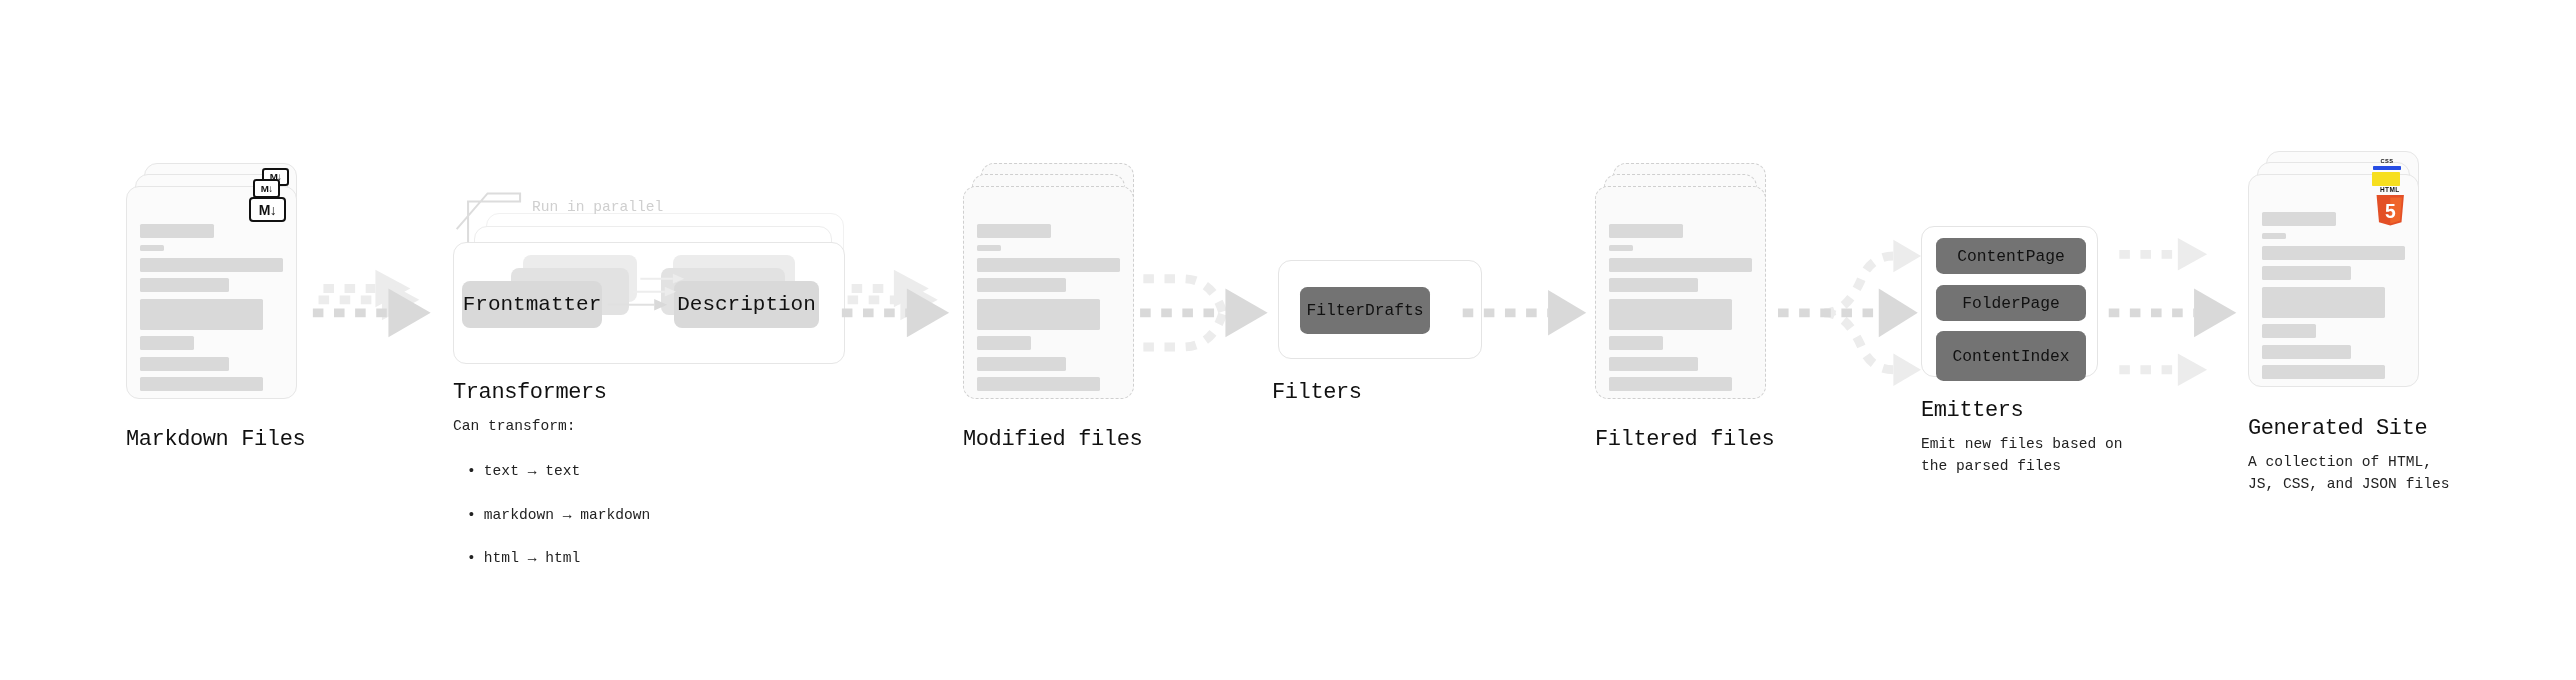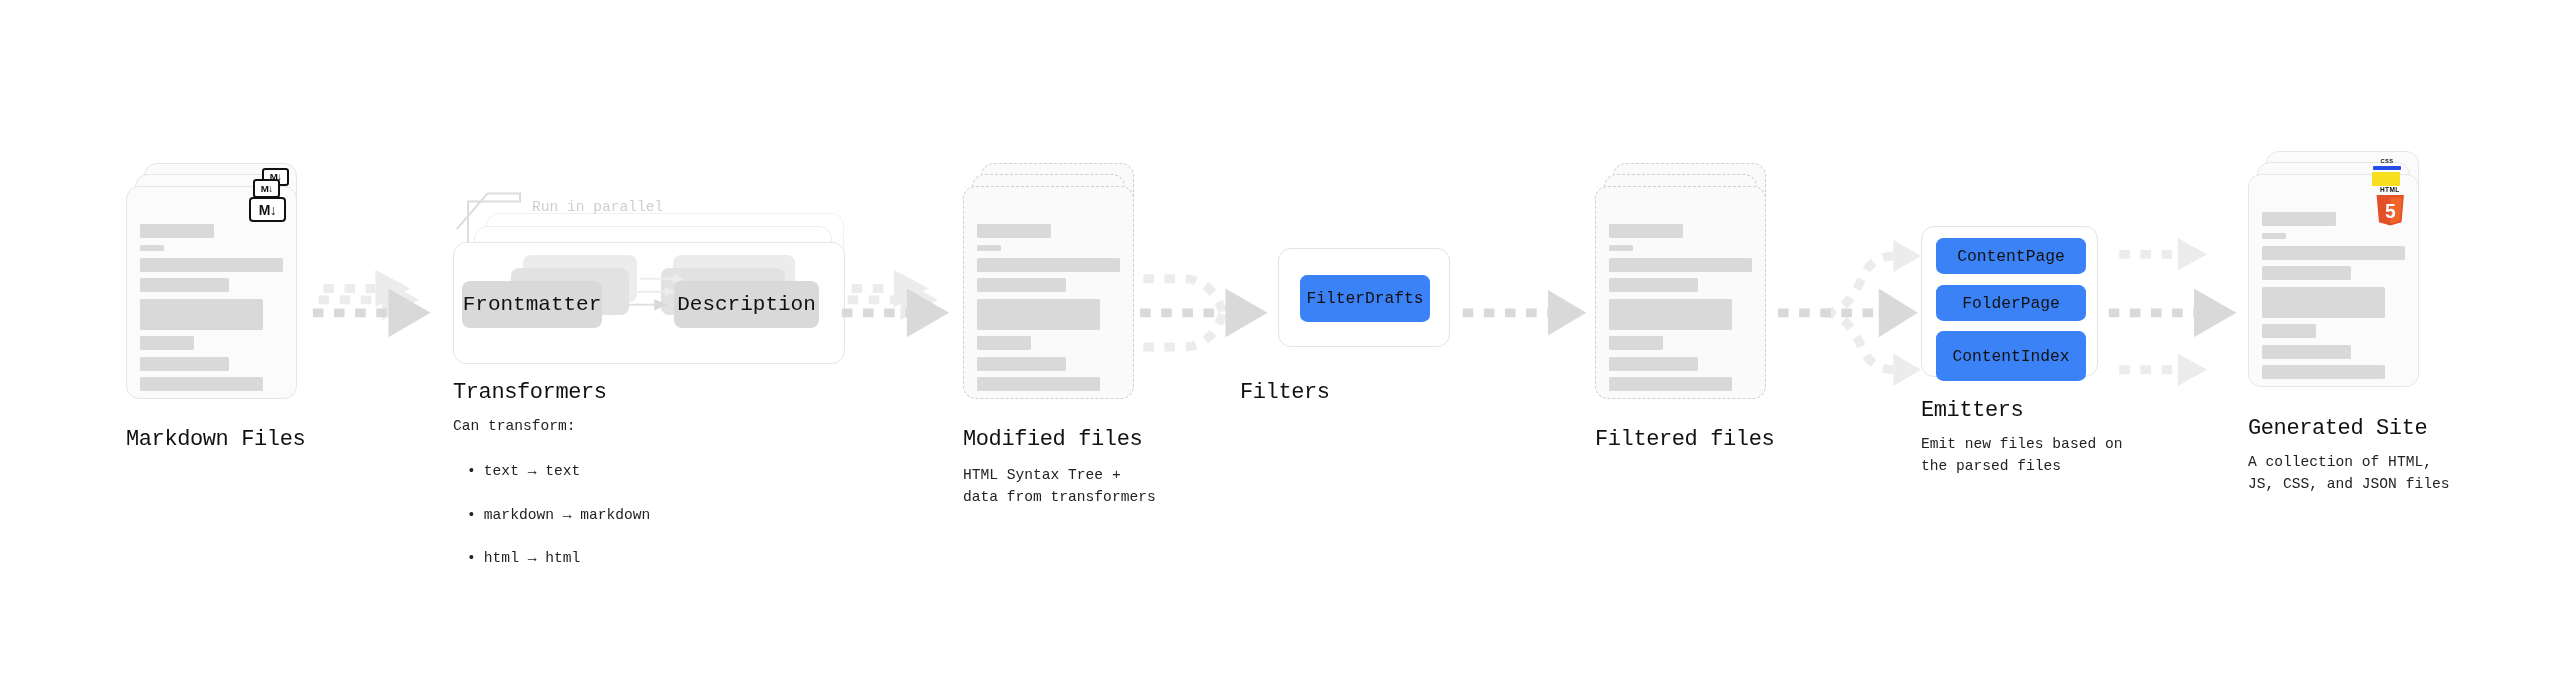--- a/index.html
+++ b/index.html
@@ -72,21 +72,21 @@
   .desc{
     position:absolute;font-size:14.6px;line-height:1.5;color:#222;white-space:pre-line;
   }
 
   
   .procbox{
     position:absolute;border:1.6px solid #e4e4e4;border-radius:13px;
     background:#ffffff;box-sizing:border-box;
   }
   .pill{
-    background:#3b82f6;border-radius:7.3px;color:#111;
+    background:#737373;border-radius:7.3px;color:#111;
     display:flex;align-items:center;justify-content:center;
     font-size:16.3px;white-space:nowrap;
   }
 
   
   .tframe{position:absolute;border:1.6px solid #ededed;border-radius:13px;background:#fff;box-sizing:border-box;}
   .tpill{position:absolute;border-radius:8.1px;display:flex;align-items:center;justify-content:center;font-size:21px;white-space:nowrap;}
 
   .parallel-label{
     position:absolute;font-size:14.6px;color:#cfcfcf;white-space:nowrap;
@@ -165,27 +165,25 @@
           <div class="skel w4"></div>
           <div class="skel w5"></div>
           <div class="skel w6"></div>
           <div class="skel w7"></div>
           <div class="skel w8"></div>
         </div>
       </div>
     </div>
   </div>
   <div class="title" style="left:963px;top:427px;">Modified files</div>
-  <div class="desc" style="left:963px;top:465px;">HTML Syntax Tree +
-data from transformers</div>
-
-  <div class="procbox" style="left:1278px;top:248px;width:172px;height:99px;">
+
+  <div class="procbox" style="left:1278px;top:260px;width:204px;height:99px;">
     <div class="pill" style="position:absolute;left:21px;top:26px;width:130px;height:47px;">FilterDrafts</div>
   </div>
-  <div class="title" style="left:1240px;top:380px;">Filters</div>
+  <div class="title" style="left:1272px;top:380px;">Filters</div>
 
   <div class="node dashed" style="left:1595px;top:163px;">
     <div class="stack">
       <div class="sheet back2"></div>
       <div class="sheet back1"></div>
       <div class="sheet front">
         <div class="skelwrap">
           <div class="skel w1"></div>
           <div class="skel w2"></div>
           <div class="skel w3"></div>

